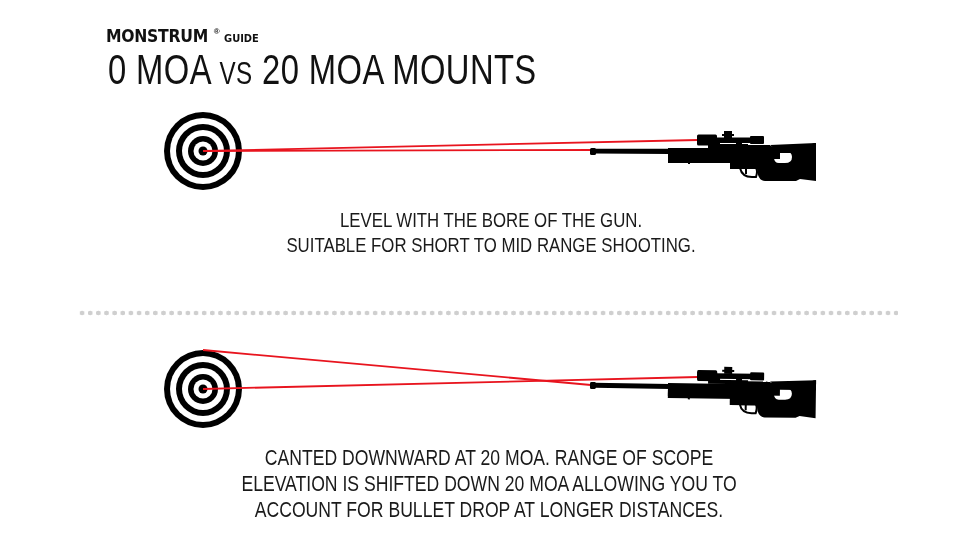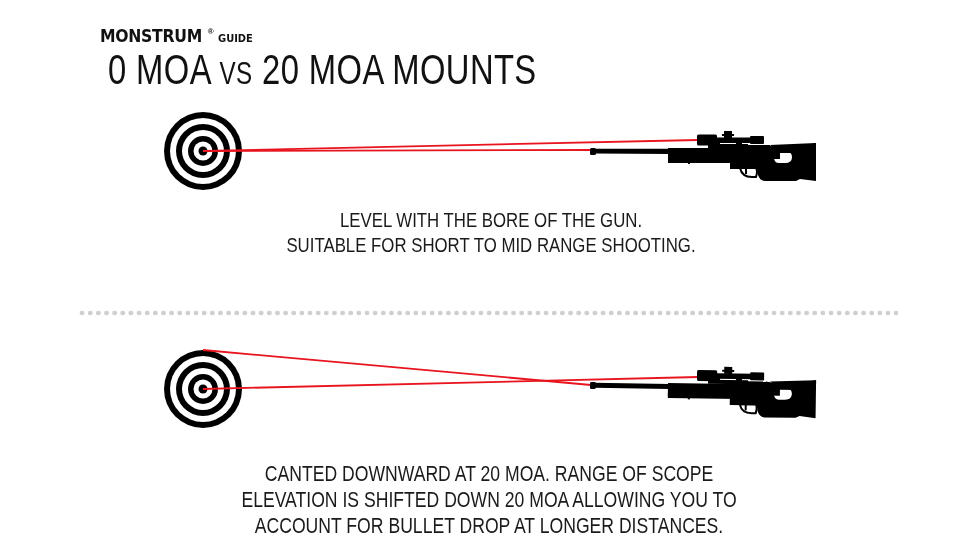--- a/index.html
+++ b/index.html
@@ -1,33 +1,33 @@
 <!DOCTYPE html>
 <html><head>
 <meta charset="utf-8">
 <style>
   html, body { margin: 0; padding: 0; background: #ffffff; }
   body { width: 978px; height: 550px; position: relative; overflow: hidden;
          font-family: "Liberation Sans", "DejaVu Sans", sans-serif; color: #111; }
-  .brand { position: absolute; left: 100px; top: 25px; height: 20px; display: flex; align-items: flex-end; }
+  .brand { position: absolute; left: 106px; top: 25px; height: 20px; display: flex; align-items: flex-end; }
   .brand-name { font-family: "DejaVu Sans", sans-serif; font-weight: 900; font-size: 17px;
                 letter-spacing: -0.3px; line-height: 17px; transform: scaleX(0.92); transform-origin: left bottom; }
   .brand-reg { font-size: 8px; font-weight: 700; position: relative; top: -9px; margin-left: -3px; }
   .brand-guide { font-family: "DejaVu Sans", sans-serif; font-weight: 700; font-size: 11px; margin-left: 4px;
                  line-height: 13px; transform: scaleX(0.9); transform-origin: left bottom; }
   .title { position: absolute; left: 108px; top: 48px; font-family: "Liberation Sans", sans-serif;
            font-size: 42px; line-height: 44px; font-weight: 400; letter-spacing: 0.5px;
            transform: scaleX(0.78); transform-origin: left top; white-space: nowrap; }
   .title .vs { font-size: 31px; }
   .desc { position: absolute; left: 0; width: 978px; text-align: center;
           font-family: "Liberation Sans", sans-serif; font-size: 21px; line-height: 25px;
           color: #1a1a1a; }
   .desc .line { display: block; transform: scaleX(0.80); transform-origin: center; white-space: nowrap; }
   .desc1 { top: 207px; left: 2px; }
-  .desc2 { top: 461px; left: 0px; font-size: 22px; line-height: 26px; }
+  .desc2 { top: 445px; left: 0px; font-size: 22px; line-height: 26px; }
   .divider { position: absolute; left: 78px; top: 310px; width: 820px; height: 6px;
              background-image: radial-gradient(circle, #cfcfcf 2.2px, transparent 2.6px);
              background-size: 8.15px 6px; background-repeat: repeat-x; }
   svg.scene { position: absolute; left: 0; top: 0; }
 </style>
 </head>
 <body>
 
 <div class="brand">
   <span class="brand-name">MONSTRUM</span>

